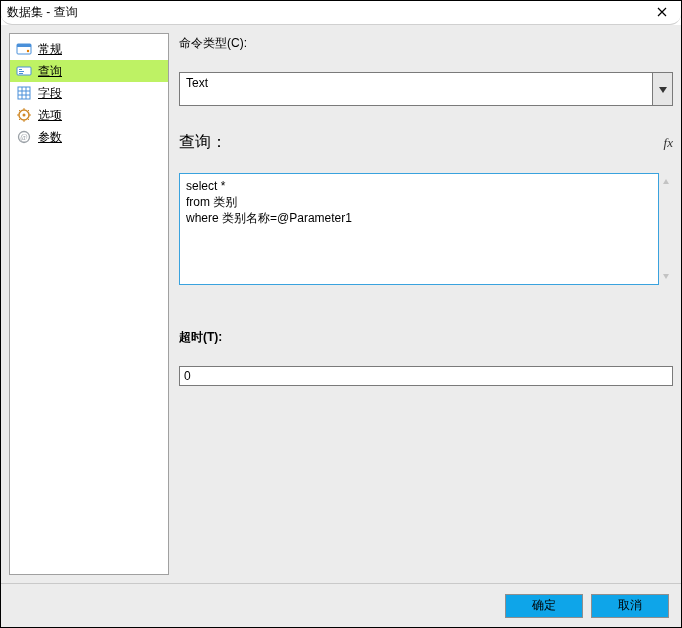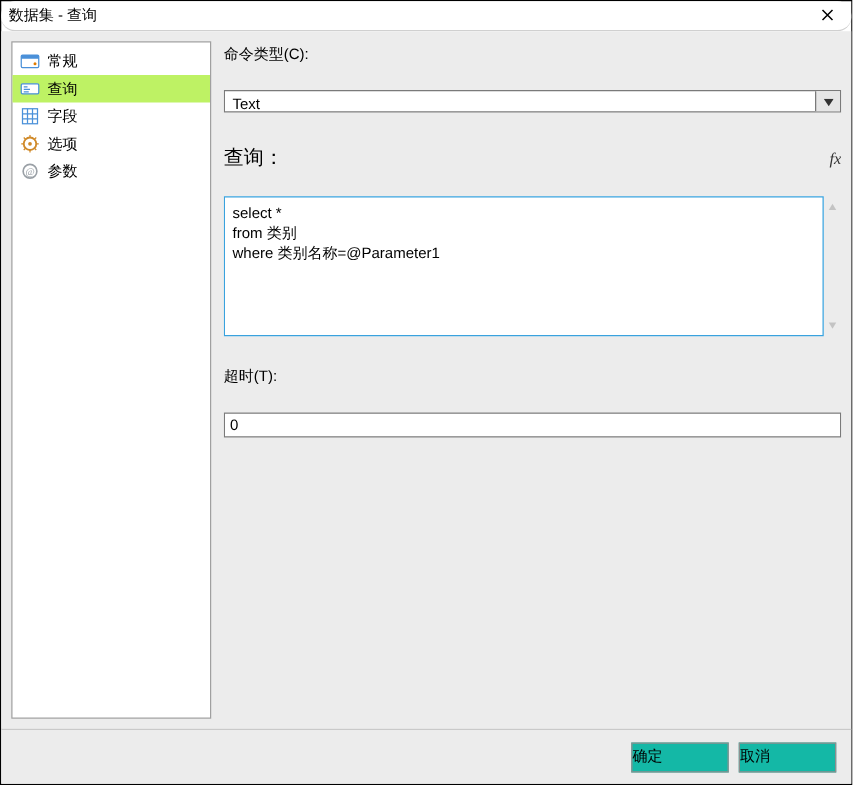--- a/index.html
+++ b/index.html
@@ -46,39 +46,40 @@
     background: #fff;
     border: 1px solid #a0a0a0;
     padding: 4px 0;
   }
   .side-item {
     display: flex; align-items: center;
     height: 22px;
     padding: 0 6px;
     gap: 6px;
     cursor: default;
+    text-decoration: underline;
   }
   .side-item.selected {
     background: #bef264;
   }
   .side-item .icon {
     width: 16px; height: 16px;
     display: flex; align-items: center; justify-content: center;
   }
   .side-item .label { font-size: 12px; }
   .main {
     flex: 1;
     display: flex; flex-direction: column;
     gap: 20px;
     overflow: hidden;
   }
   .field-label { font-size: 12px; margin-top: 2px; }
   .dropdown {
     display: flex;
-    height: 18px;
+    height: 34px;
     border: 1px solid #7a7a7a;
     background: #fff;
   }
   .dropdown .dd-text {
     flex: 1; padding: 2px 6px; line-height: 16px;
   }
   .dropdown .dd-btn {
     width: 20px;
     background: #e6e6e6;
     border-left: 1px solid #7a7a7a;
@@ -131,22 +132,22 @@
     height: 44px;
     border-top: 1px solid #c9c9c9;
     background: #ececec;
     display: flex; align-items: center; justify-content: flex-end;
     gap: 8px;
     padding: 0 12px;
   }
   .btn {
     min-width: 78px; height: 24px;
     border: 1px solid #8e8e8e;
-    background: #14b8a6;
-    display: flex; align-items: center; 
+    background: #0ea5e9;
+    display: flex; align-items: center; justify-content: center;
     font-size: 12px;
     cursor: default;
   }
 </style>
 </head>
 <body>
 
 <div class="window">
   <div class="titlebar">
     <span class="title">数据集 - 查询</span>
@@ -266,21 +267,21 @@
         <div class="scroll-hints">
           <span><svg viewBox="0 0 8 8">
                 <path d="M4 1L7 6H1z" fill="#888"></path>
               </svg></span>
           <span><svg viewBox="0 0 8 8">
                 <path d="M4 7L1 2h6z" fill="#888"></path>
               </svg></span>
         </div>
       </div>
 
-      <div class="field-label" style="margin-top:4px;">超时(T):</div>
+      <div class="field-label" style="margin-top:24px;font-weight:bold;">超时(T):</div>
       <input class="timeout-input" type="text" value="0" style="">
     </div>
   </div>
 
   <div class="footer">
     <div class="btn">
       <span>确定</span>
     </div>
     <div class="btn">
       <span>取消</span>

